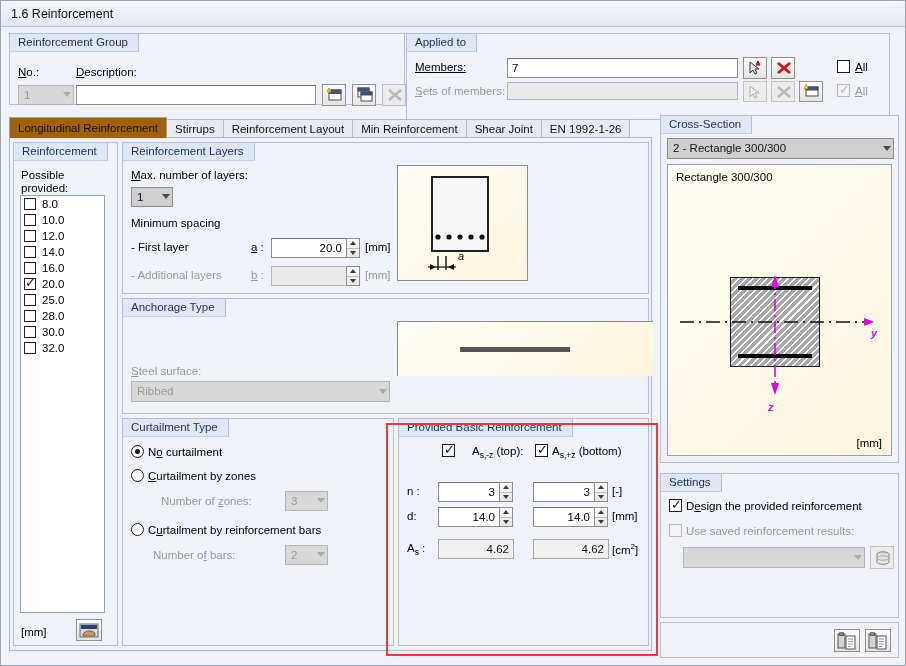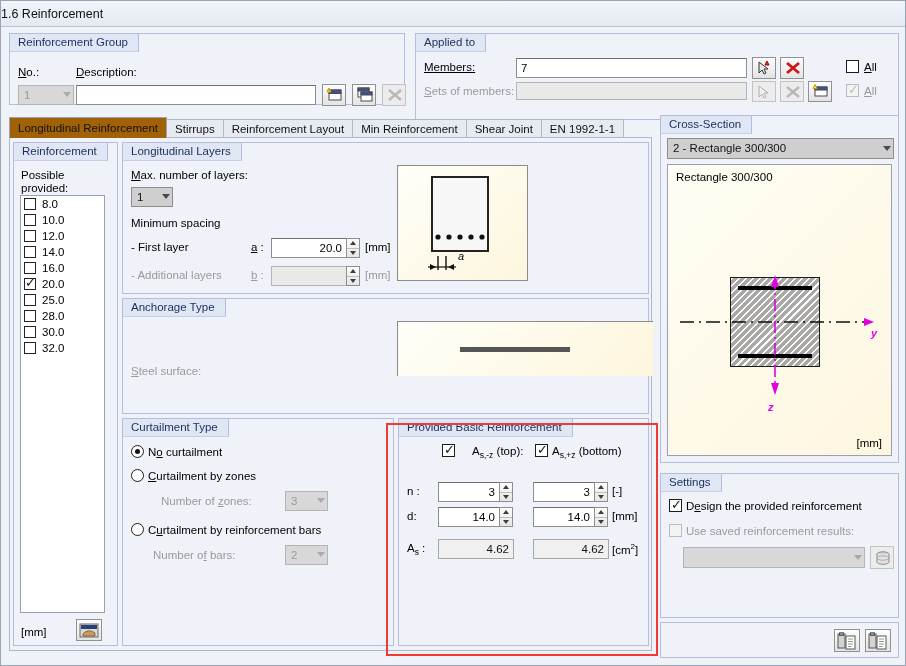--- a/index.html
+++ b/index.html
@@ -5,21 +5,21 @@
   html,body{margin:0;padding:0;}
   body{
     width:906px;height:666px;overflow:hidden;
     font-family:"Liberation Sans","DejaVu Sans",sans-serif;
     font-size:11.5px;color:#000;background:#eef1f7;
   }
   .win{position:relative;width:906px;height:666px;background:#eff2f7;
         border:1px solid #9aa4b8;box-sizing:border-box;}
   
   .titlebar{height:25px;background:linear-gradient(#f2f5fa,#e4e9f2);
-    border-bottom:1px solid #b9c2d4;display:flex;align-items:center;padding-left:0;
+    border-bottom:1px solid #b9c2d4;display:flex;align-items:center;padding-left:10px;
     font-size:12.5px;color:#111;text-align:right;}
   
   .gbox{position:absolute;border:1px solid #b7bcdc;background:#eff2f8;box-sizing:border-box;}
   .gbox>.gtitle{position:absolute;top:0;left:0;height:17px;line-height:17px;
     background:#dfe7f5;color:#1d2e5c;padding:0 10px 0 8px;font-size:11.5px;
     border-right:1px solid #b7bcdc;border-bottom:1px solid #c8cee6;
     border-top-left-radius:1px;}
   .gbody{position:absolute;left:0;top:18px;right:0;bottom:0;}
   
   .lbl{position:absolute;white-space:nowrap;}
@@ -130,21 +130,21 @@
       </div>
 
       <div class="btn dis" style="left:372px;top:32px;width:24px;height:22px;">
         <svg width="16" height="14" viewBox="0 0 16 14" style="margin:3px 0 0 4px">
           <path d="M2 2 L14 12 M14 2 L2 12" stroke="#b9b9b9" stroke-width="2.6" fill="none"></path>
         </svg>
       </div>
     </div>
   </div>
 
-  <div class="gbox" style="left:414px;top:32px;width:484px;height:87px;">
+  <div class="gbox" style="left:405px;top:32px;width:484px;height:87px;">
     <div class="gtitle">Applied to</div>
     <div class="gbody">
       <div class="lbl" style="left:8px;top:9px;text-decoration:underline;"><span class="u">M</span>embers:</div>
       <div class="lbl dis" style="left:8px;top:33px;"><span class="u">S</span>ets of members:</div>
 
       <div class="tb" style="left:100px;top:6px;width:231px;height:20px;">7</div>
       <div class="tb dis" style="left:100px;top:30px;width:231px;height:18px;"></div>
 
       <div class="btn" style="left:336px;top:5px;width:24px;height:22px;">
         <svg width="18" height="16" viewBox="0 0 18 16" style="margin:2px 0 0 3px">
@@ -183,21 +183,21 @@
       <div class="lbl dis" style="left:448px;top:33px;"><span class="u">A</span>ll</div>
     </div>
   </div>
 
   <div class="tabs">
     <div class="tab sel">Longitudinal Reinforcement</div>
     <div class="tab">Stirrups</div>
     <div class="tab">Reinforcement Layout</div>
     <div class="tab">Min Reinforcement</div>
     <div class="tab">Shear Joint</div>
-    <div class="tab">EN 1992-1-1</div>
+    <div class="tab">EN 1992-1-26</div>
   </div>
 
   <div class="tabpage">
 
     <div class="gbox" style="left:3px;top:4px;width:105px;height:504px;">
       <div class="gtitle">Reinforcement</div>
       <div class="gbody">
         <div class="lbl" style="left:7px;top:8px;line-height:13px;white-space:pre;">Possible
 provided:</div>
         <div class="diamlist">
@@ -249,21 +249,21 @@
           <svg width="20" height="17" viewBox="0 0 20 17" style="margin:2px 0 0 2px">
             <rect x="1" y="2" width="18" height="13" fill="#d9d9d9" stroke="#6a6a6a"></rect>
             <rect x="2" y="3" width="16" height="4" fill="#2b3e78"></rect>
             <path d="M4 12 C7 8, 12 8, 16 11 L16 14 L4 14 Z" fill="#c99a5e" stroke="#6a4a22" stroke-width="0.7"></path>
           </svg>
         </div>
       </div>
     </div>
 
     <div class="gbox" style="left:112px;top:4px;width:527px;height:152px;">
-      <div class="gtitle">Longitudinal Layers</div>
+      <div class="gtitle">Reinforcement Layers</div>
       <div class="gbody">
         <div class="lbl" style="left:8px;top:8px;"><span class="u">M</span>ax. number of layers:</div>
         <div class="combo" style="left:8px;top:26px;width:42px;height:20px;">
           <span>1</span>
           <span class="cv"></span>
         </div>
         <div class="lbl" style="left:8px;top:56px;">Minimum spacing</div>
         <div class="lbl" style="left:8px;top:80px;">- First layer</div>
         <div class="lbl" style="left:128px;top:80px;"><span class="u">a</span> :</div>
         <div class="tb right" style="left:148px;top:77px;width:76px;height:20px;">20.0</div>
@@ -307,20 +307,24 @@
           </svg>
           <div style="position:absolute;left:60px;top:84px;font-style:italic;font-size:11px;">a</div>
         </div>
       </div>
     </div>
 
     <div class="gbox" style="left:112px;top:160px;width:527px;height:116px;">
       <div class="gtitle">Anchorage Type</div>
       <div class="gbody">
         <div class="lbl dis" style="left:8px;top:48px;"><span class="u">S</span>teel surface:</div>
+        <div class="combo dis" style="left:8px;top:64px;width:259px;height:21px;">
+          <span>Ribbed</span>
+          <span class="cv"></span>
+        </div>
         <div class="prev" style="left:274px;top:4px;width:256px;height:55px;border-right:none;border-bottom:none;">
           <div style="position:absolute;left:62px;top:25px;width:110px;height:5px;background:#555;"></div>
         </div>
       </div>
     </div>
 
     <div class="gbox" style="left:112px;top:280px;width:272px;height:228px;">
       <div class="gtitle">Curtailment Type</div>
       <div class="gbody">
         <div class="rb" style="left:8px;top:8px;">

